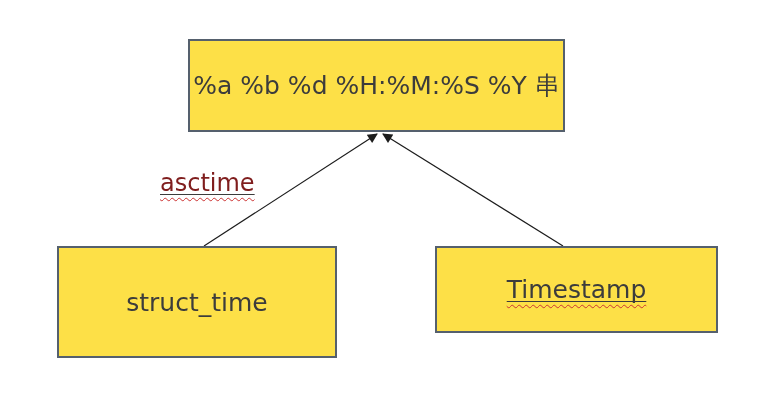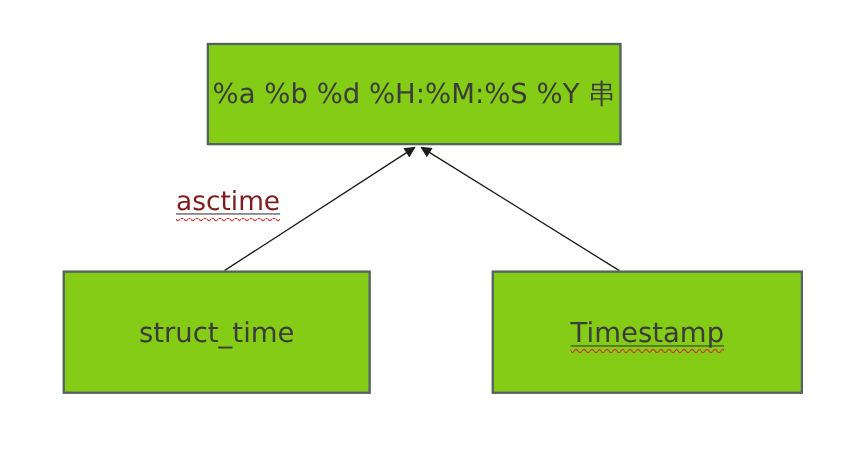--- a/index.html
+++ b/index.html
@@ -19,21 +19,21 @@
     position: absolute;
     left: 0;
     top: 0;
     width: 771px;
     height: 412px;
     z-index: 1;
   }
   .node {
     position: absolute;
     box-sizing: border-box;
-    background: #84cc16;
+    background: #fde047;
     border: 2px solid #55606d;
     display: flex;
     align-items: center;
     justify-content: center;
     z-index: 2;
     color: #3c3c3c;
     font-size: 25px;
     white-space: nowrap;
   }
   .node-top {
@@ -45,22 +45,21 @@
   .node-left {
     left: 57px;
     top: 246px;
     width: 280px;
     height: 112px;
   }
   .node-right {
     left: 435px;
     top: 246px;
     width: 283px;
-    height: 112px;
-    margin-left: 12px;
+    height: 87px;
   }
   .edge-label {
     position: absolute;
     z-index: 3;
     color: #7f1d1d;
     font-size: 24px;
     white-space: nowrap;
   }
   .edge-label-asctime {
     left: 160px;

